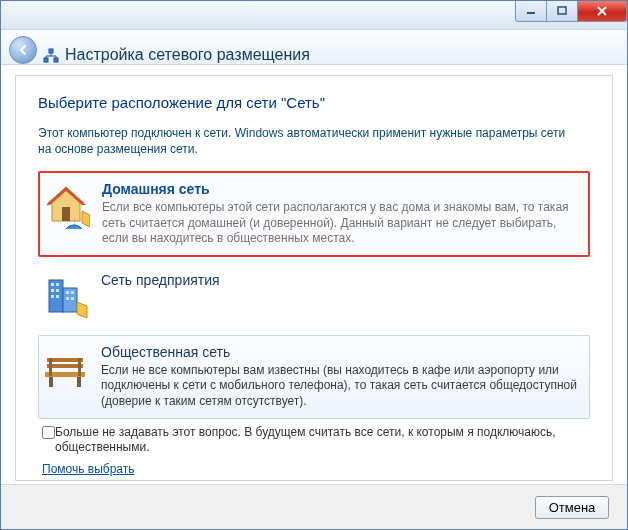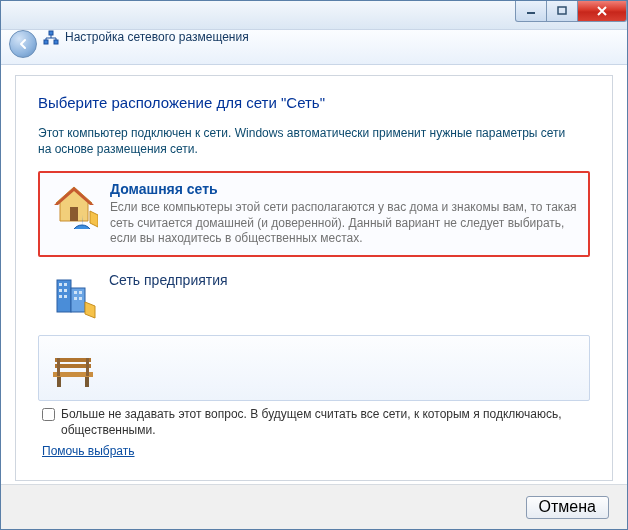--- a/index.html
+++ b/index.html
@@ -4,44 +4,44 @@
 <style>
 html,body{margin:0;padding:0;font-family:"Segoe UI",Tahoma,sans-serif;font-size:12px;color:#000;background:#dce5f0;}
 .window{width:628px;height:530px;position:relative;background:#f0f5fb;border:1px solid #5a7fa8;box-sizing:border-box;}
 .titlebar{height:28px;background:linear-gradient(to bottom,#f3f7fc,#dbe7f4);position:relative;border-bottom:1px solid #c9d6e7;}
 .title-controls{position:absolute;right:0;top:0;display:flex;}
 .ctrl-btn{width:30px;height:20px;border:1px solid #7a95b5;border-top:none;display:flex;align-items:center;justify-content:center;font-size:11px;background:linear-gradient(to bottom,#e9f1fb,#cadbef);}
 .ctrl-btn.min{border-radius:0 0 0 3px;}
 .ctrl-btn.max{border-left:none;}
 .ctrl-btn.close{width:48px;border-left:none;border-radius:0 0 3px 0;background:linear-gradient(to bottom,#f07e75,#d8382a 45%,#c7261b 55%,#d83e31);color:#fff;}
 .ctrl-btn svg{display:block;}
-.header-strip{height:34px;background:linear-gradient(to bottom,#fbfdff,#e9f1fb);border-bottom:1px solid #c9d6e7;display:flex;align-items:flex-start;padding:0 8px;gap:6px;color:#163a63;font-size:12px;}
+.header-strip{height:34px;background:linear-gradient(to bottom,#fbfdff,#e9f1fb);border-bottom:1px solid #c9d6e7;display:flex;align-items:flex-end;padding:0 8px;gap:6px;color:#163a63;font-size:16px;}
 .back-btn{width:26px;height:26px;border-radius:50%;background:radial-gradient(circle at 35% 30%,#d2e3f7,#8eb4de 60%,#5e8bbd);border:1px solid #6a8fb9;display:flex;align-items:center;justify-content:center;color:#fff;}
 .back-btn svg{display:block;}
 .small-icon{width:16px;height:16px;}
 .body-area{position:absolute;top:64px;left:0;right:0;bottom:0;background:#fff;}
 .content-panel{position:absolute;left:14px;right:14px;top:10px;bottom:48px;border:1px solid #cfd6df;background:#fff;padding:18px 22px 10px 22px;box-sizing:border-box;overflow:hidden;}
 .main-heading{color:#003399;font-size:15px;font-weight:400;margin:0 0 14px 0;}
 .intro-text{color:#0c4a6e;max-width:540px;line-height:1.35;margin-bottom:14px;}
-.option{border:1px solid transparent;border-radius:2px;padding:8px 10px;display:flex;gap:12px;margin-bottom:6px;}
+.option{border:1px solid transparent;border-radius:2px;padding:8px 2px;display:flex;gap:12px;margin-bottom:6px;}
 .option.highlight{border:2px solid #e23a2f;background:#fbfcff;}
 .option.hover{border:1px solid #c8d6ea;background:linear-gradient(to bottom,#fcfdff,#eef4fc);}
 .opt-icon{width:48px;height:48px;flex:0 0 48px;display:flex;align-items:center;justify-content:center;}
 .opt-text{flex:1;}
 .opt-title{font-size:14px;line-height:1.2;margin-bottom:2px;}
 .option.highlight .opt-title{color:#0b4ea2;font-weight:600;}
 .option:not(.highlight) .opt-title{color:#1a3b6e;}
 .opt-desc{line-height:1.3;}
 .option.highlight .opt-desc{color:#737373;}
 .option:not(.highlight) .opt-desc{color:#3a3a3a;}
-.checkbox-row{display:flex;align-items:flex-start;gap:6px;margin:6px 0 2px 4px;color:#333;max-width:520px;line-height:1.3;}
+.checkbox-row{display:flex;align-items:flex-start;margin:6px 0 2px 4px;color:#333;max-width:520px;line-height:1.3;}
 .checkbox-row input{margin:1px 0 0 0;}
 .help-link{color:#0b4ea2;text-decoration:underline;margin:4px 0 0 4px;display:inline-block;cursor:pointer;}
 .footer-bar{position:absolute;left:0;right:0;bottom:0;height:44px;background:#f0f0f0;border-top:1px solid #d6dbe1;display:flex;align-items:center;justify-content:flex-end;padding:0 18px;}
-.btn{min-width:74px;height:23px;border:1px solid #8a9bb2;border-radius:3px;background:linear-gradient(to bottom,#fdfdfe,#e7ecf3);font-family:inherit;font-size:16px;padding:0 12px;cursor:pointer;}
+.btn{min-width:74px;height:23px;border:1px solid #8a9bb2;border-radius:3px;background:linear-gradient(to bottom,#fdfdfe,#e7ecf3);font-family:inherit;font-size:13px;padding:0 12px;cursor:pointer;}
 </style>
 </head>
 <body>
 
 <div class="window">
 
   <div class="titlebar">
     <div class="title-controls">
       <div class="ctrl-btn min">
         <svg width="10" height="10">
@@ -132,20 +132,24 @@
           <svg viewBox="0 0 48 48" width="48" height="48">
             <rect x="6" y="14" width="36" height="4" fill="#b0742f"></rect>
             <rect x="6" y="20" width="36" height="4" fill="#b0742f"></rect>
             <rect x="4" y="28" width="40" height="5" fill="#c98d3f"></rect>
             <rect x="8" y="33" width="4" height="10" fill="#7a5a33"></rect>
             <rect x="36" y="33" width="4" height="10" fill="#7a5a33"></rect>
             <rect x="8" y="14" width="3" height="18" fill="#8a6238"></rect>
             <rect x="37" y="14" width="3" height="18" fill="#8a6238"></rect>
           </svg>
         </div>
+        <div class="opt-text">
+          <div class="opt-title">Общественная сеть</div>
+          <div class="opt-desc">Если не все компьютеры вам известны (вы находитесь в кафе или аэропорту или подключены к сети с мобильного телефона), то такая сеть считается общедоступной (доверие к таким сетям отсутствует).</div>
+        </div>
       </div>
 
       <label class="checkbox-row">
         <input type="checkbox" style="">
         <span>Больше не задавать этот вопрос. В будущем считать все сети, к которым я подключаюсь, общественными.</span>
       </label>
 
       <a class="help-link">Помочь выбрать</a>
 
     </div>

